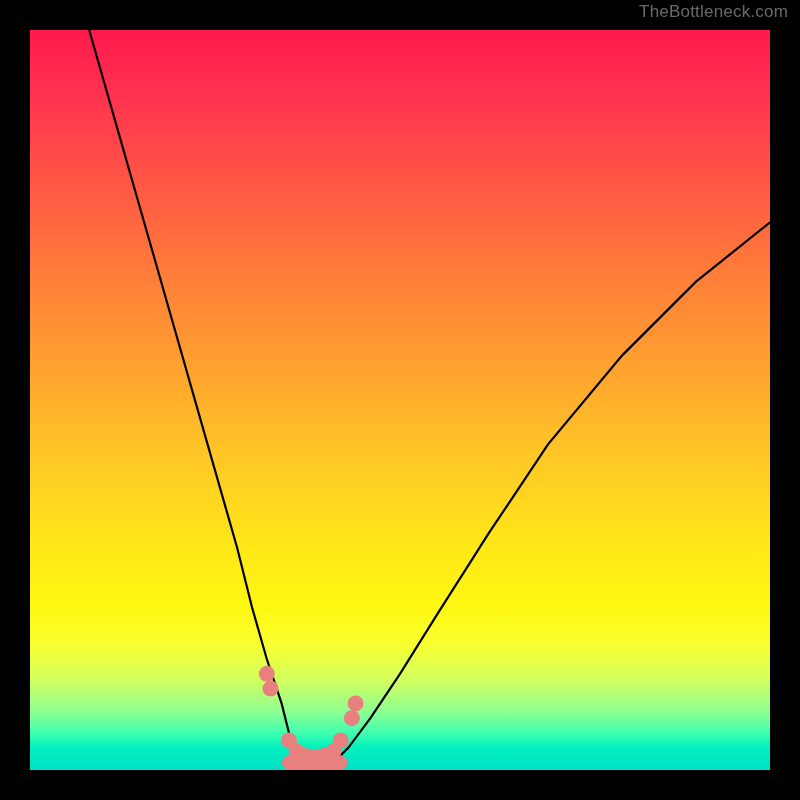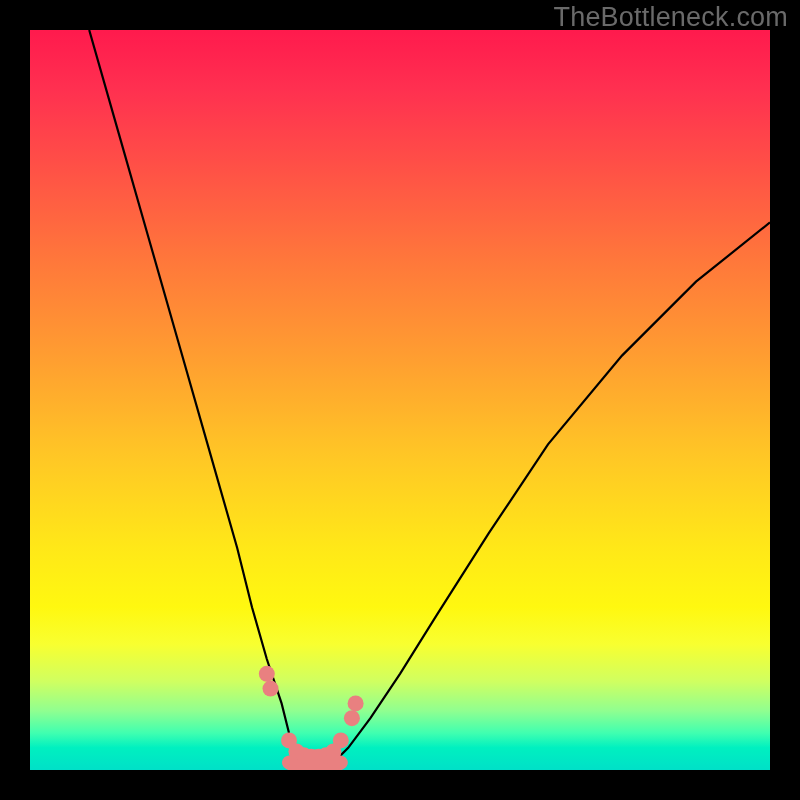--- a/index.html
+++ b/index.html
@@ -33,21 +33,21 @@
       #40ffb0 95%,
       #00f0c0 97%,
       #00e0c8 100%
     );
   }
   .watermark {
     position: absolute;
     top: 2px;
     right: 12px;
     color: #6a6a6a;
-    font-size: 27px;
+    font-size: 17px;
     font-weight: 500;
     letter-spacing: 0.2px;
   }
   svg.curves {
     position: absolute;
     left: 0;
     top: 0;
     width: 740px;
     height: 740px;
   }

